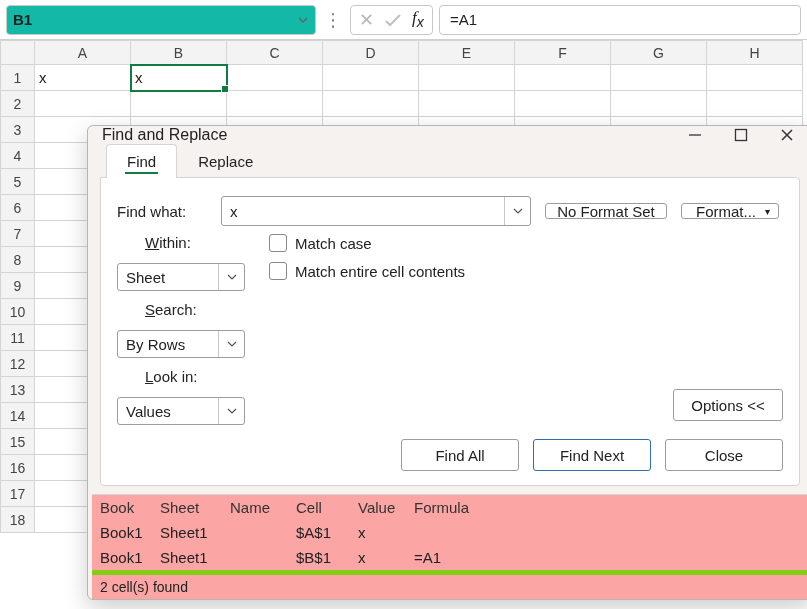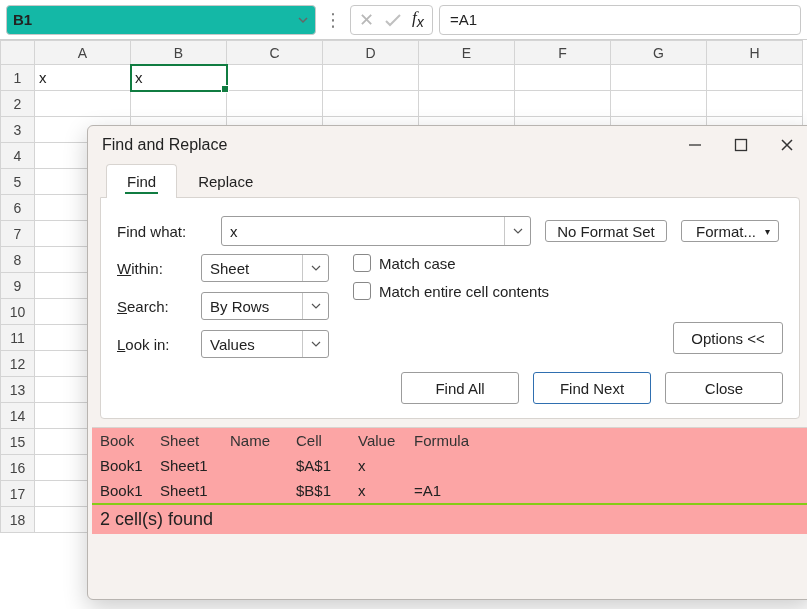--- a/index.html
+++ b/index.html
@@ -40,38 +40,38 @@
   .tab.active::after { content:""; position:absolute; left:18px; right:18px; bottom:4px; height:2px; background:#107c41; }
   .body { background:#fff; border:1px solid #d8d4d0; margin:0 12px; padding:18px 16px 14px; border-radius:0 4px 4px 4px; margin-top:-1px; }
   .row { display:flex; align-items:center; gap:12px; }
   .lbl { width:90px; font-size:15px; }
   .lbl u { text-decoration:underline; }
   .combo { display:flex; align-items:center; border:1px solid #9c9c9c; border-radius:3px; height:30px; background:#fff; }
   .combo .val { flex:1; padding:0 8px; font-size:15px; }
   .combo .btn { width:26px; height:100%; border-left:1px solid #c8c8c8; display:flex; align-items:center; justify-content:center; font-size:11px; color:#555; }
   .find-combo { flex:0 0 310px; }
   .btnp { border:1px solid #9c9c9c; border-radius:3px; height:32px; padding:0 14px; background:#fff; display:inline-flex; align-items:center; justify-content:center; font-size:15px; cursor:default; white-space:nowrap; }
-  .btnp.small { height:22px; }
+  .btnp.small { height:16px; }
   .fmt-row { gap:14px; align-items:center; }
   .opts { display:flex; gap:24px; margin-top:8px; }
-  .opts-left .row { margin-bottom:10px; }
+  .opts-left .row { margin-bottom:10px;flex-direction:column; }
   .opts-left .lbl { width:72px; }
   .opts-left .combo { width:128px; height:28px; }
   .chk { display:flex; align-items:center; gap:8px; font-size:15px; margin-bottom:10px; }
   .chk .box { width:18px; height:18px; border:1px solid #888; border-radius:3px; background:#fff; }
   .opt-btn-row { display:flex; justify-content:flex-end; margin-top:-36px; }
   .actions { display:flex; justify-content:flex-end; gap:14px; margin-top:18px; }
   .actions .btnp { width:118px; }
   .btnp.primary { border:1.5px solid #2f6fb0; }
   
   .results { margin:8px 4px 0; background:#fca5a5; border-top:1px solid #d8d4d0; }
   table.res { width:100%; border-collapse:collapse; font-size:15px; }
   table.res th, table.res td { text-align:left; padding:4px 8px; height:24px; font-weight:400; }
   table.res th { border-bottom:0; color:#333; }
-  .status { padding:4px 8px; font-size:18px; border-top:2px solid #84cc16; }
+  .status { padding:4px 8px; font-size:14px; border-top:5px solid #84cc16; }
   svg { display:block; }
 </style>
 </head>
 <body>
 
 <div class="fbar">
   <div class="namebox">
     <span>B1</span>
     <span class="chev">
       <svg width="12" height="12" viewBox="0 0 12 12">

